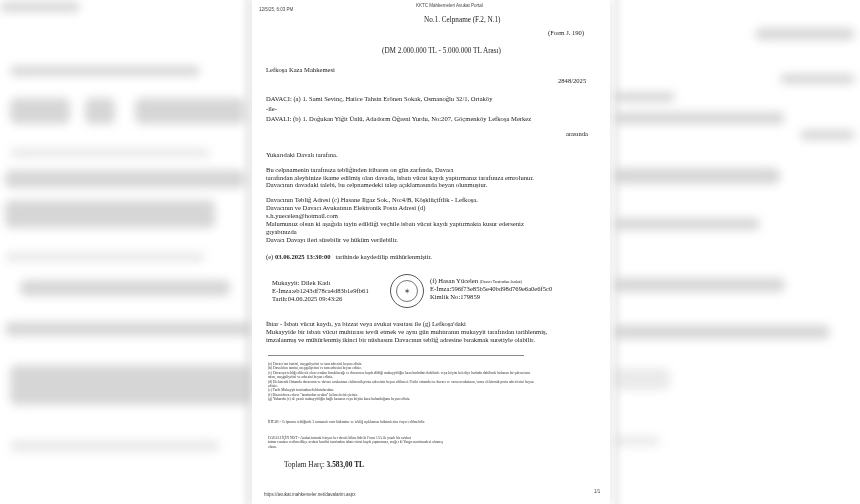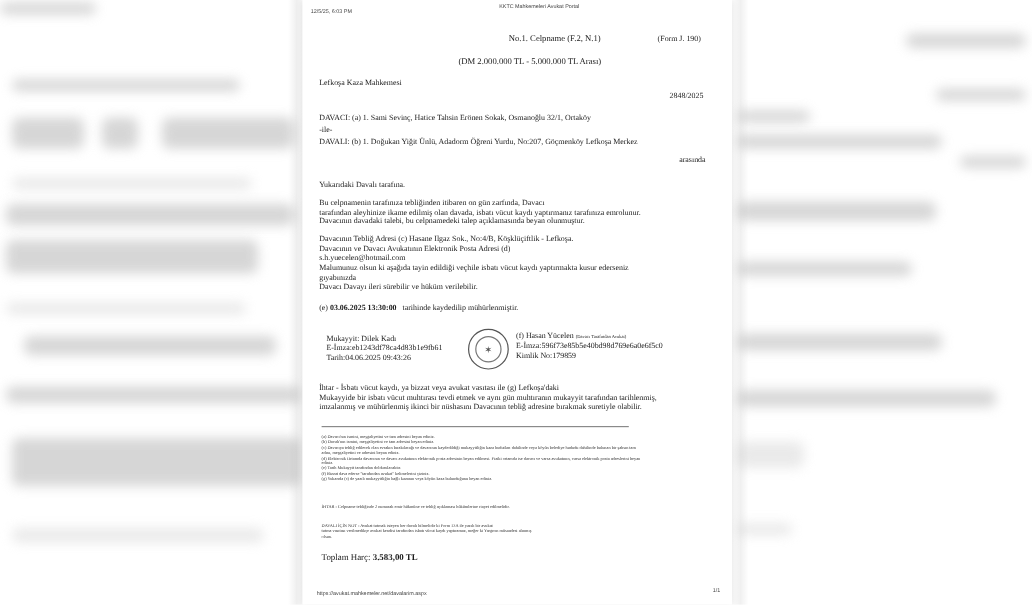--- a/index.html
+++ b/index.html
@@ -75,21 +75,21 @@
   <div class="blur-bar light" style="left:615px;top:436px;width:45px;height:10px;"></div>
   <div class="shadow-strip" style="left:240px;"></div>
   <div class="shadow-strip" style="left:610px;"></div>
 </div>
 
 <div class="page">
 
   <span class="abs hdr-small" style="left:7px;top:7px;">12/5/25, 6:03 PM</span>
   <span class="abs hdr-small" style="left:164px;top:3px;">KKTC Mahkemeleri Avukat Portal</span>
 
-  <span class="abs t7" style="left:136px;top:28px;padding-left:36px;">No.1. Celpname (F.2, N.1)</span>
+  <span class="abs t7" style="left:136px;top:16px;padding-left:36px;">No.1. Celpname (F.2, N.1)</span>
   <span class="abs t6" style="left:296px;top:29px;">(Form J. 190)</span>
   <span class="abs t7" style="left:114px;top:47px;margin-left:16px;">(DM 2.000.000 TL - 5.000.000 TL Arası)</span>
 
   <span class="abs t6" style="left:14px;top:66px;">Lefkoşa Kaza Mahkemesi</span>
   <span class="abs t6" style="left:306px;top:77px;">2848/2025</span>
 
   <span class="abs t6" style="left:14px;top:95px;">DAVACI: (a) 1. Sami Sevinç, Hatice Tahsin Erönen Sokak, Osmanoğlu 32/1, Ortaköy</span>
   <span class="abs t6" style="left:14px;top:105px;">-ile-</span>
   <span class="abs t6" style="left:14px;top:115px;">DAVALI: (b) 1. Doğukan Yiğit Ünlü, Adadorm Öğreni Yurdu, No:207, Göçmenköy Lefkoşa Merkez</span>
   <span class="abs t6" style="left:314px;top:130px;">arasında</span>
@@ -156,20 +156,20 @@
   </div>
 
   <div class="abs fn" style="left:16px;top:420px;width:280px;">İHTAR - Celpname tebliğinde 2 numaralı emir hükmüne ve tebliğ açıklaması hükümlerine riayet edilmelidir.</div>
 
   <div class="abs fn" style="left:16px;top:436px;width:280px;">
     <div>DAVALI İÇİN NOT - Avukat tutmak isteyen her davalı bilmelidir ki Form 13A ile yazılı bir avukat</div>
     <div>tutma vasıtası verilmedikçe avukat kendisi tarafından isbatı vücut kaydı yaptıramaz, meğer ki Yargıcın müsaadesi alınmış</div>
     <div>olsun.</div>
   </div>
 
-  <div class="abs" style="left:16px;top:460px;font-size:7.4px;">
+  <div class="abs" style="left:32px;top:460px;font-size:7.4px;">
     <span>Toplam Harç:</span>
     <span class="b">3.583,00 TL</span>
   </div>
 
   <span class="abs hdr-small" style="left:12px;top:492px;">https://avukat.mahkemeler.net/davalarim.aspx</span>
   <span class="abs hdr-small" style="left:342px;top:489px;">1/1</span>
 </div>
 
 </body></html>

